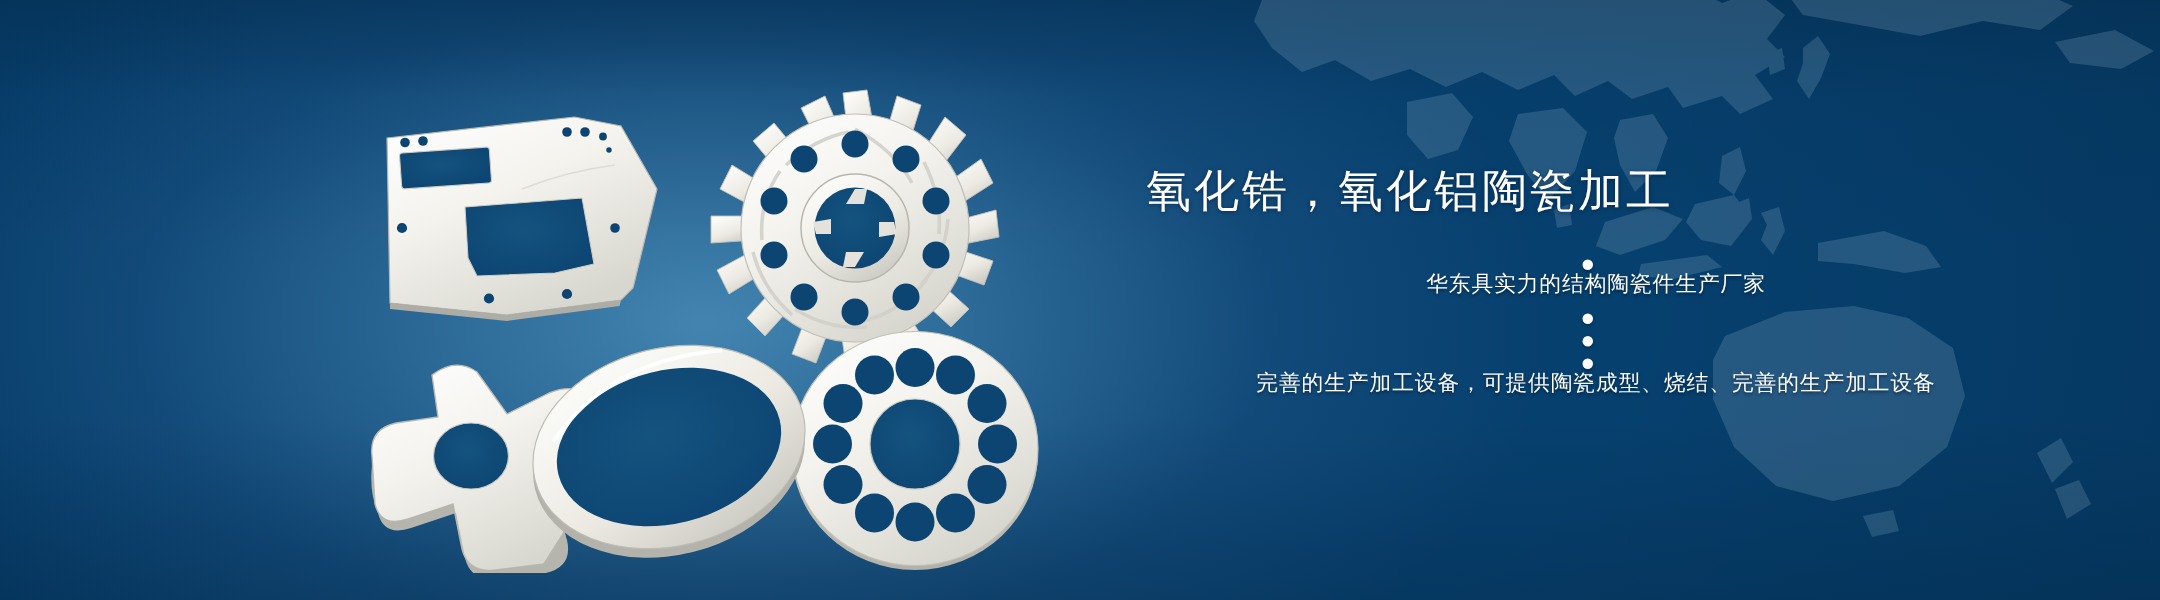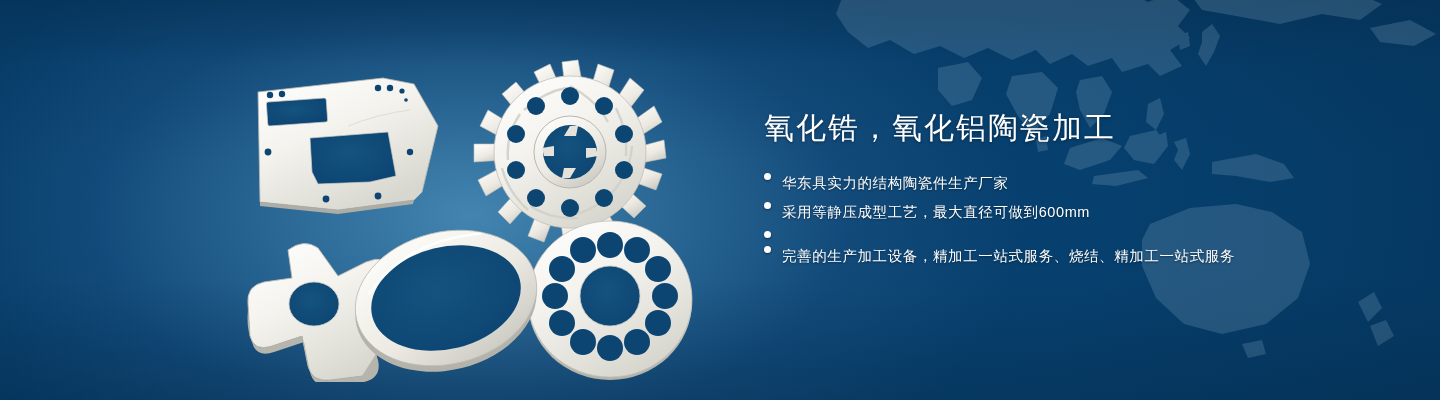--- a/index.html
+++ b/index.html
@@ -97,22 +97,24 @@
     text-shadow: 0 1px 3px rgba(0,20,40,0.55);
     white-space: nowrap;
   }
   .bullets {
     list-style: none;
     margin: 0;
     padding: 0;
   }
   .bullet {
     display: flex;
+    align-items: center;
     margin-bottom: 8px;
     white-space: nowrap;
+    flex-direction: column;
   }
   .bullet:last-child { margin-bottom: 0; }
   .dot {
     flex: 0 0 auto;
     width: 7px;
     height: 7px;
     border-radius: 50%;
     background: #ffffff;
     margin-right: 11px;
     box-shadow: 0 1px 2px rgba(0,15,35,0.5);
@@ -338,25 +340,24 @@
   <div class="copy">
     <h1 class="headline">氧化锆，氧化铝陶瓷加工</h1>
 
     <ul class="bullets">
       <li class="bullet">
         <span class="dot"></span>
         <span class="bullet-text">华东具实力的结构陶瓷件生产厂家</span>
       </li>
       <li class="bullet">
         <span class="dot"></span>
-        <span class="bullet-text">采用等静压成型工艺，最大直径可做到600mm</span>
       </li>
       <li class="bullet">
         <span class="dot"></span>
       </li>
       <li class="bullet">
         <span class="dot"></span>
-        <span class="bullet-text">完善的生产加工设备，精加工一站式服务、烧结、精加工一站式服务</span>
+        <span class="bullet-text">完善的生产加工设备，可提供陶瓷成型、烧结、完善的生产加工设备</span>
       </li>
     </ul>
   </div>
 
 </div>
 
 </body></html>

